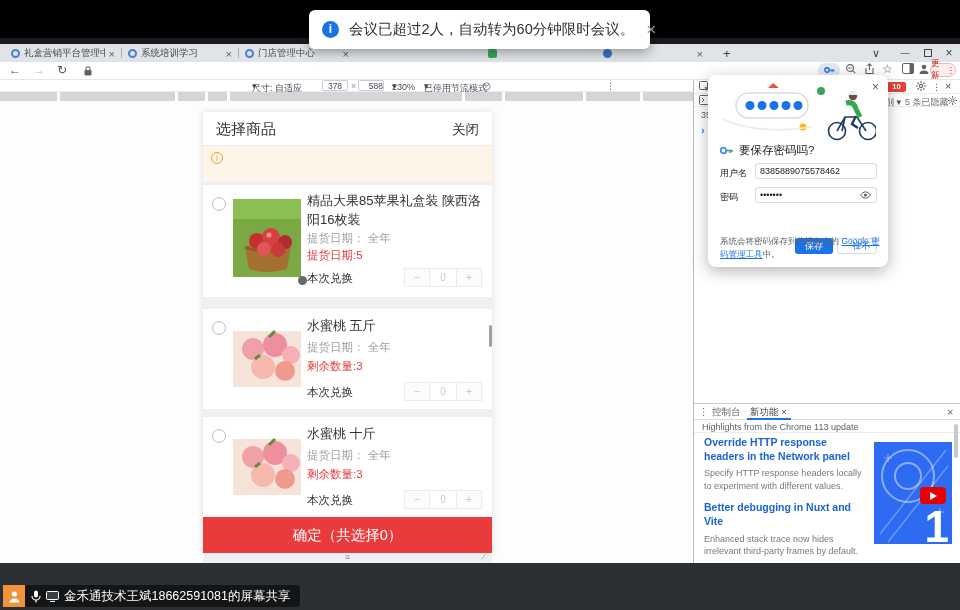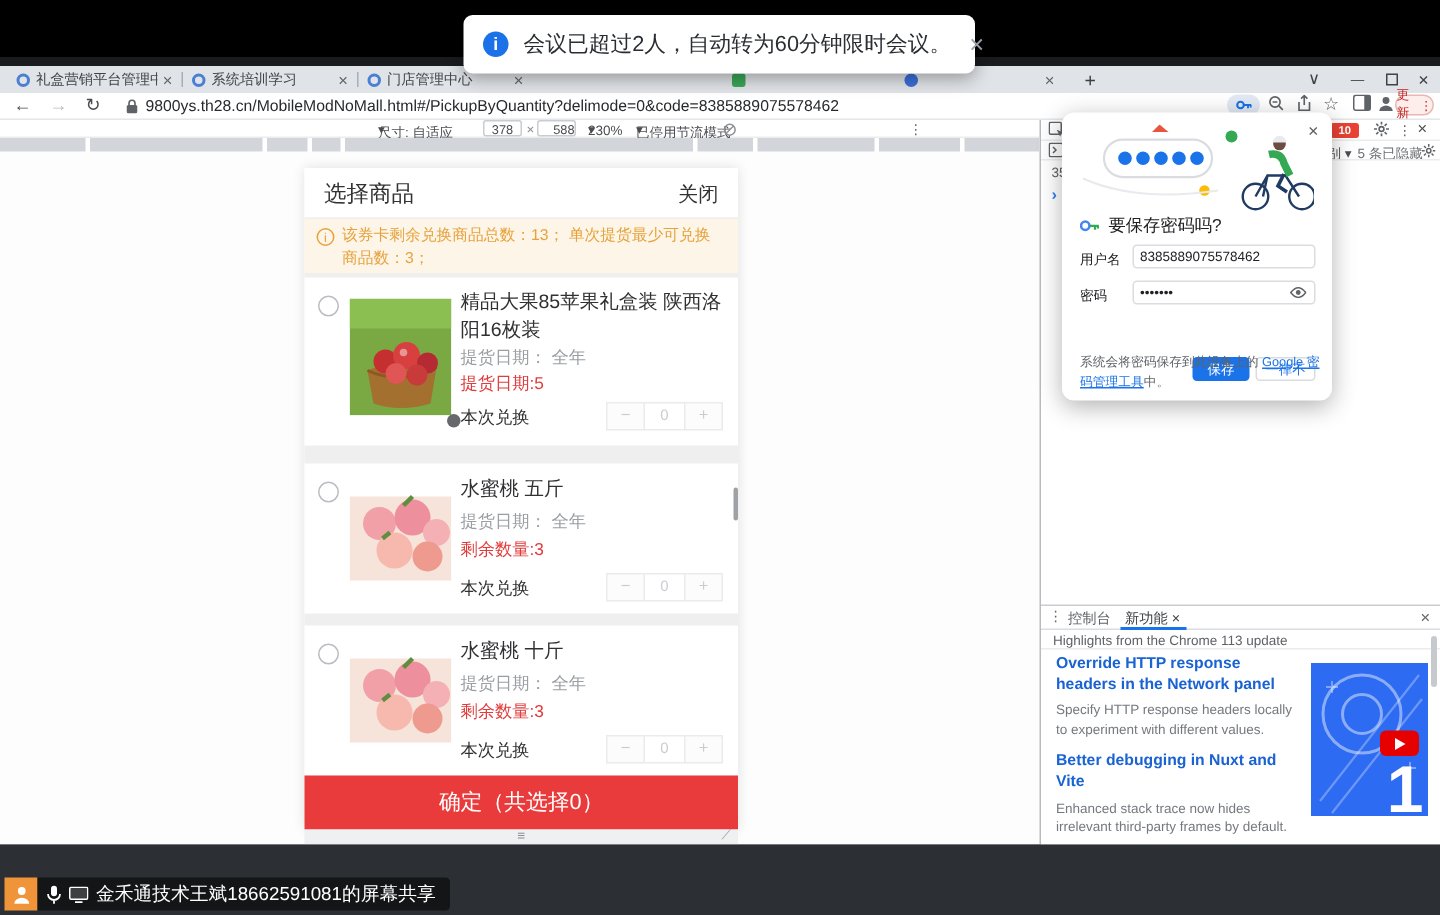--- a/index.html
+++ b/index.html
@@ -196,21 +196,20 @@
     </div>
 
     <div class="toolbar">
       <span class="nav-ico" style="left:9px;">←</span>
       <span class="nav-ico" style="left:33px;color:#babdc1;">→</span>
       <span class="nav-ico" style="left:57px;">↻</span>
       <svg class="ico" style="position:absolute;left:84px;top:4px;" width="8" height="10" viewBox="0 0 8 10">
         <rect x="0.5" y="4" width="7" height="5.5" rx="1" fill="#5f6368"></rect>
         <path d="M2 4V2.8a2 2 0 0 1 4 0V4" fill="none" stroke="#5f6368" stroke-width="1.1"></path>
       </svg>
-      <span class="url-text">9800ys.th28.cn/MobileModNoMall.html#/PickupByQuantity?delimode=0&amp;code=8385889075578462</span>
 
       <span class="key-chip">
         <svg width="11" height="8" viewBox="0 0 11 8">
           <circle cx="3" cy="4" r="2.2" fill="none" stroke="#1a73e8" stroke-width="1.4"></circle>
           <path d="M5.2 4h5M8 4v2.2M9.8 4v1.6" stroke="#1a73e8" stroke-width="1.2"></path>
         </svg>
       </span>
       <svg class="tb-right" style="left:845px;position:absolute;" width="12" height="12" viewBox="0 0 12 12">
         <circle cx="5" cy="5" r="3.4" fill="none" stroke="#5f6368" stroke-width="1.1"></circle>
         <path d="M3.4 5h3.2M7.6 7.6l2.6 2.6" stroke="#5f6368" stroke-width="1.1"></path>
@@ -261,21 +260,20 @@
         <div class="gray-seg" style="left:643px;width:50px;"></div>
       </div>
 
       <div class="modal">
         <div class="modal-header">
           <span class="modal-title">选择商品</span>
           <span class="modal-close">关闭</span>
         </div>
         <div class="notice">
           <span class="notice-icon">i</span>
-          <span class="notice-text">该券卡剩余兑换商品总数：13； 单次提货最少可兑换商品数：3；</span>
         </div>
 
         <div class="prod-list">
 
           <div class="card" style="top:3px;height:112px;">
             <span class="radio"></span>
             <div class="imgbox" style="top:14px;height:78px;">
               <svg width="68" height="78" viewBox="0 0 68 78">
                 <rect width="68" height="78" fill="#7aa843"></rect>
                 <rect width="68" height="20" fill="#8cbf52"></rect>

